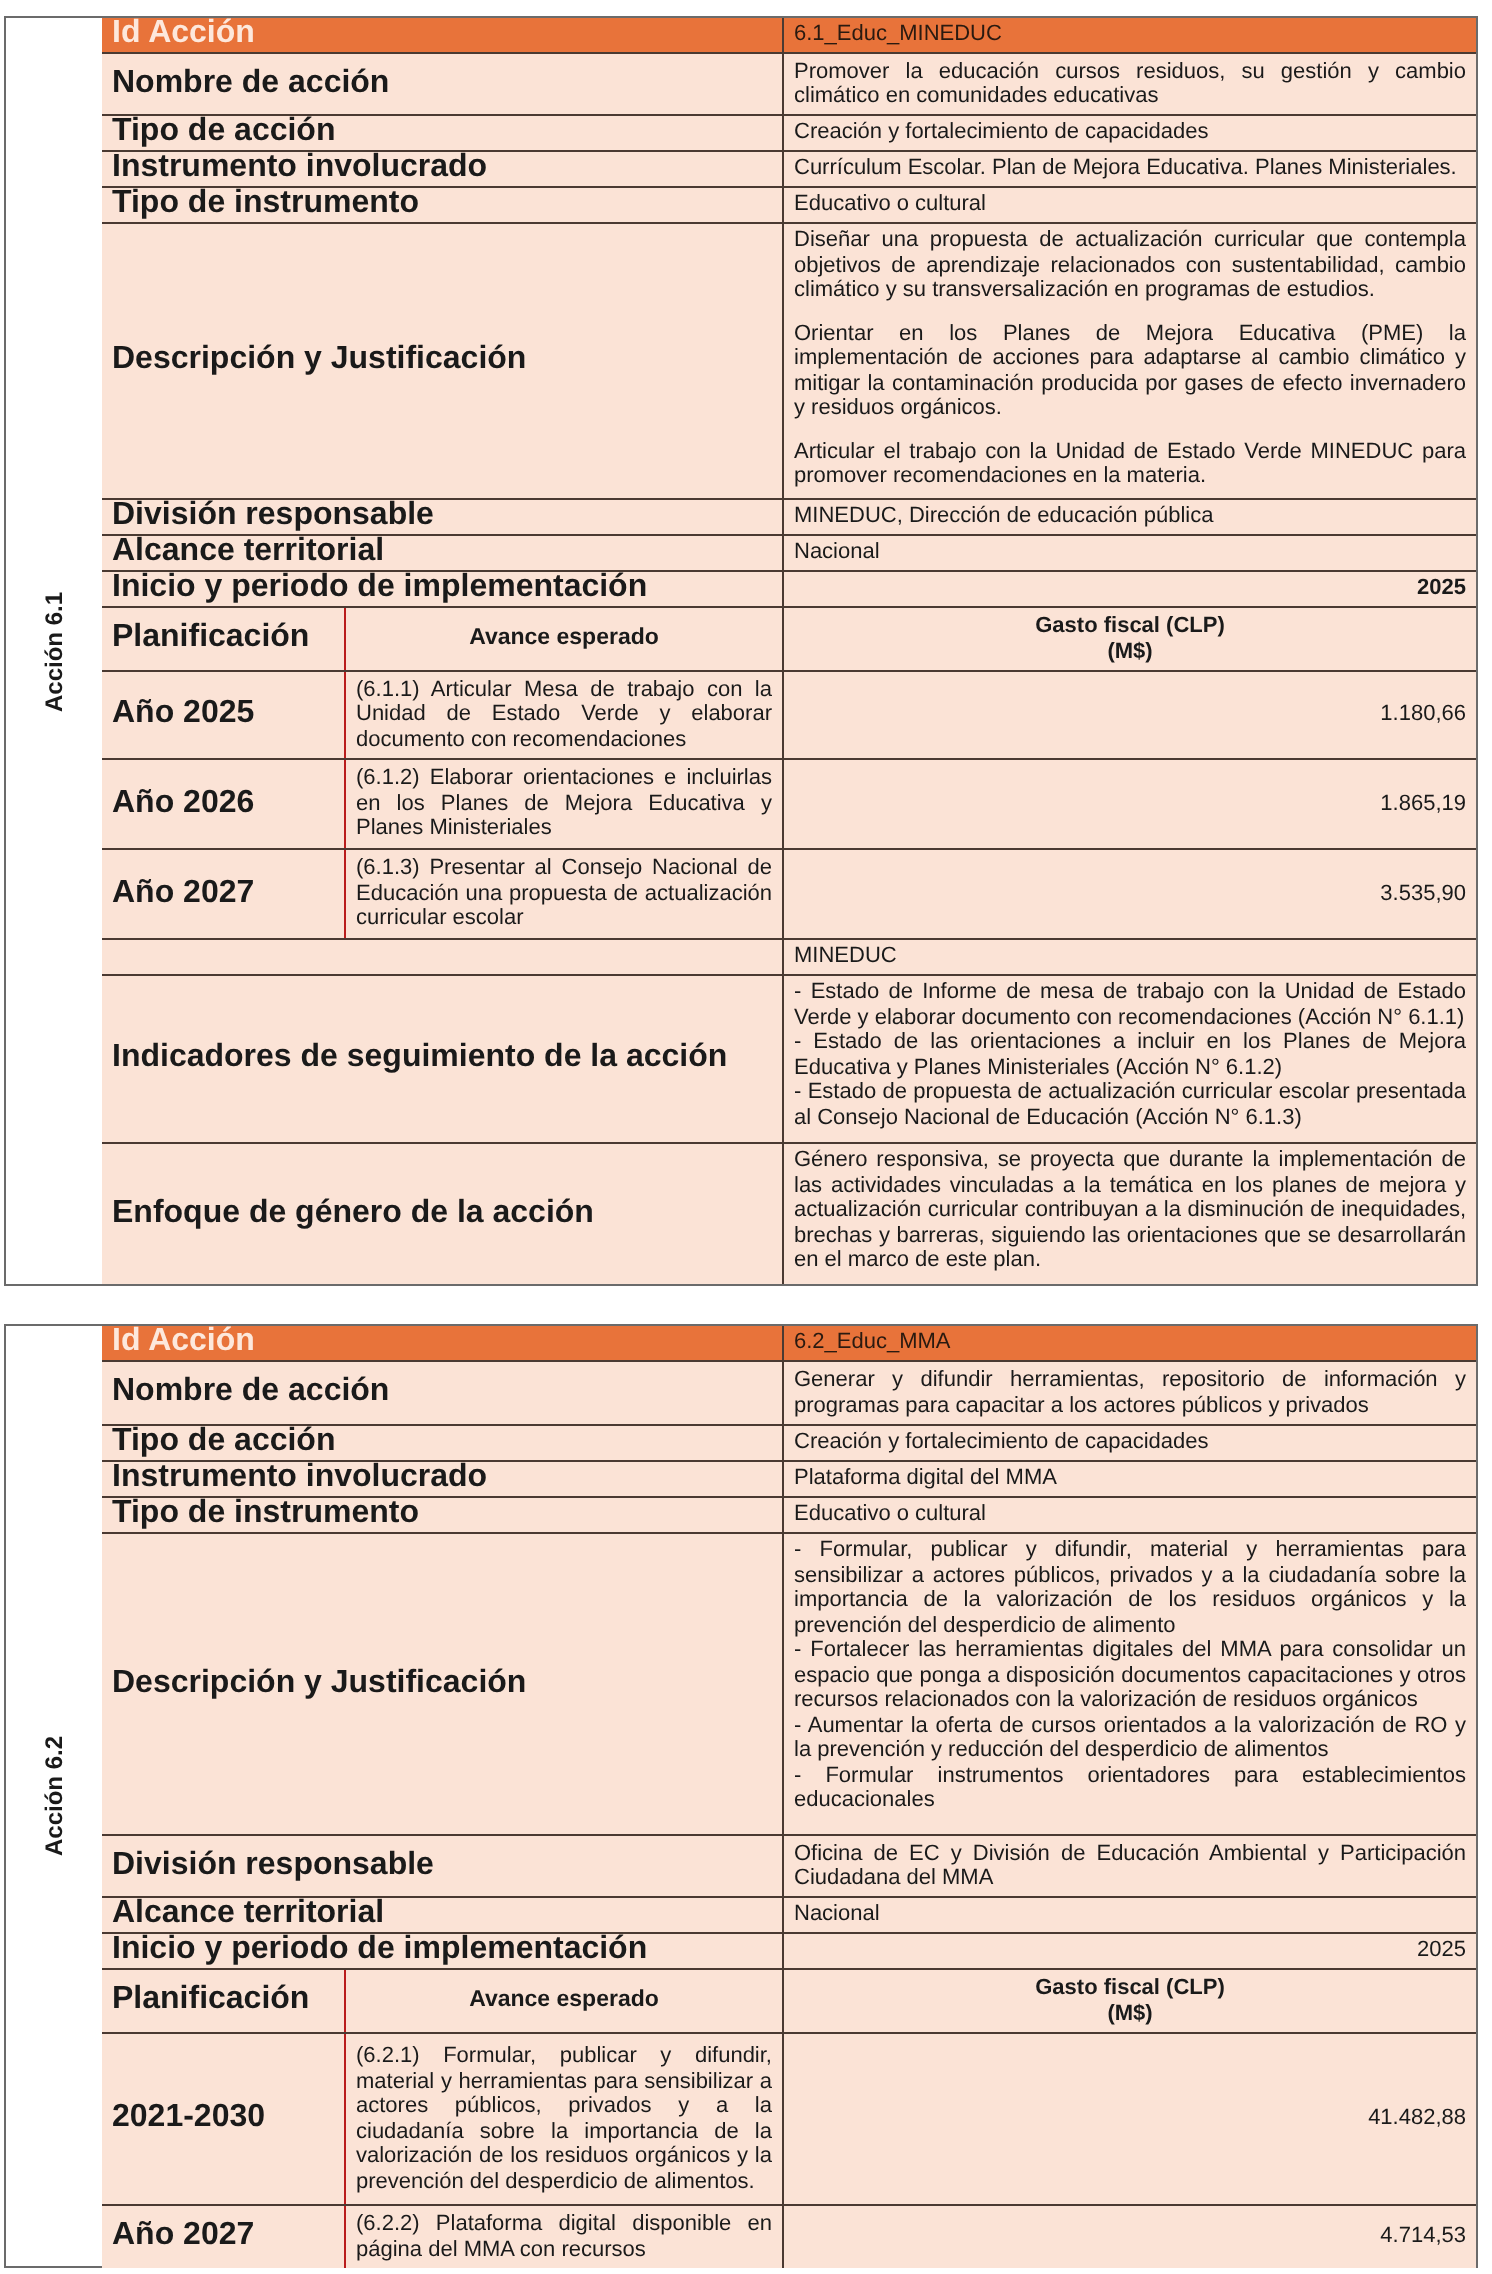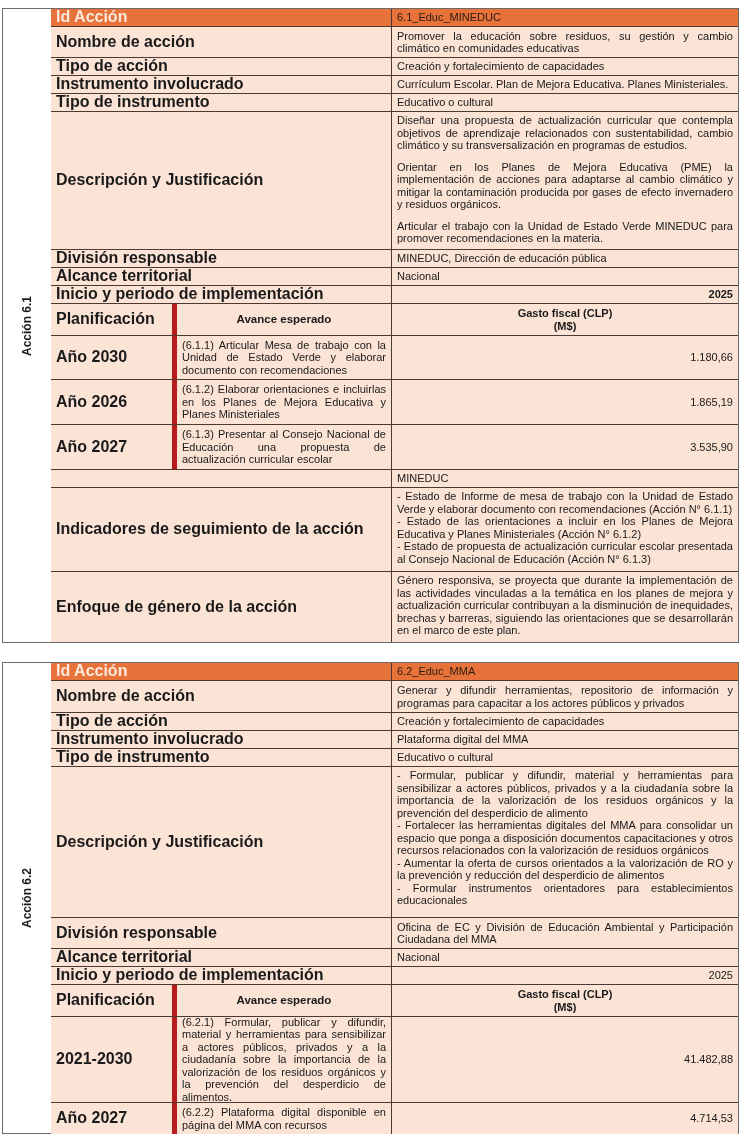--- a/index.html
+++ b/index.html
@@ -13,41 +13,41 @@
   .row { position: absolute; left: 0; right: 0; border-bottom: 1px solid #4a3a32; box-sizing: border-box; background: #fbe3d6; }
   .row.hdr { background: #e8733a; }
   .cell { position: absolute; top: 0; bottom: 0; box-sizing: border-box; display: flex; align-items: center; padding: 0 5px; font-size: 11px; line-height: 12.5px; }
   .lab { left: 0; width: 340px; font-weight: bold; font-size: 16px; }
   .val { left: 340px; right: 0; border-left: 1px solid #4a3a32; text-align: justify; }
   .hdr .lab { color: #fde8dc; font-weight: bold; }
   .hdr .val { font-weight: normal; color: #2a1a10; }
   .right { justify-content: flex-end; }
   .bold { font-weight: bold; }
   .p1 { left: 0; width: 121px; font-weight: bold; font-size: 16px; }
-  .p2 { left: 121px; width: 219px; border-left: 5px solid #b91c1c; font-size: 11px; text-align: justify; }
+  .p2 { left: 121px; width: 219px; border-left: 1px solid #b91c1c; font-size: 11px; text-align: justify; }
   .p3 { left: 340px; right: 0; border-left: 1px solid #4a3a32; }
   .center { justify-content: center; text-align: center; }
   .multiline { display: block; padding-top: 2px; }
   .gap { height: 9px; }
 </style>
 </head>
 <body>
 
 <div class="section" style="top:8px; height:635px;">
   <div class="side">
     <div class="side-label">Acción 6.1</div>
   </div>
   <div class="grid">
     <div class="row hdr" style="top:0; height:18px;">
       <div class="cell lab">Id Acción</div>
       <div class="cell val">6.1_Educ_MINEDUC</div>
     </div>
     <div class="row" style="top:18px; height:31px;">
       <div class="cell lab">Nombre de acción</div>
-      <div class="cell val">Promover la educación sobre residuos, su gestión y cambio climático en comunidades educativas</div>
+      <div class="cell val">Promover la educación cursos residuos, su gestión y cambio climático en comunidades educativas</div>
     </div>
     <div class="row" style="top:49px; height:18px;">
       <div class="cell lab">Tipo de acción</div>
       <div class="cell val">Creación y fortalecimiento de capacidades</div>
     </div>
     <div class="row" style="top:67px; height:18px;">
       <div class="cell lab">Instrumento involucrado</div>
       <div class="cell val">Currículum Escolar. Plan de Mejora Educativa. Planes Ministeriales.</div>
     </div>
     <div class="row" style="top:85px; height:18px;">
@@ -78,21 +78,21 @@
     </div>
     <div class="row" style="top:295px; height:32px;">
       <div class="cell p1">Planificación</div>
       <div class="cell p2 center bold" style="font-size:11.5px;">Avance esperado</div>
       <div class="cell p3 center bold" style="flex-direction:column; justify-content:center;">
         <div>Gasto fiscal (CLP)</div>
         <div>(M$)</div>
       </div>
     </div>
     <div class="row" style="top:327px; height:44px;">
-      <div class="cell p1">Año 2030</div>
+      <div class="cell p1">Año 2025</div>
       <div class="cell p2">(6.1.1) Articular Mesa de trabajo con la Unidad de Estado Verde y elaborar documento con recomendaciones</div>
       <div class="cell p3 right">1.180,66</div>
     </div>
     <div class="row" style="top:371px; height:45px;">
       <div class="cell p1">Año 2026</div>
       <div class="cell p2">(6.1.2) Elaborar orientaciones e incluirlas en los Planes de Mejora Educativa y Planes Ministeriales</div>
       <div class="cell p3 right">1.865,19</div>
     </div>
     <div class="row" style="top:416px; height:45px;">
       <div class="cell p1">Año 2027</div>

